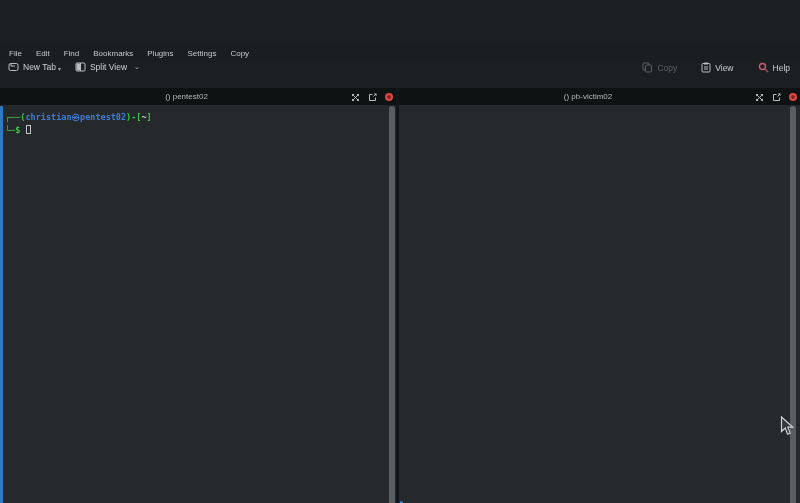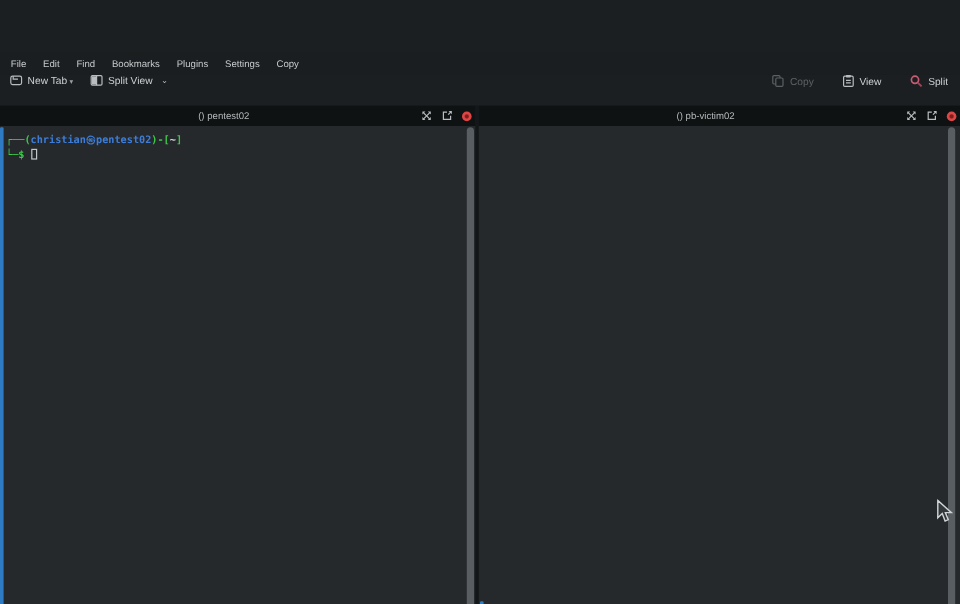--- a/index.html
+++ b/index.html
@@ -131,21 +131,21 @@
         </span>
         <span>View</span>
       </div>
       <div class="tb-btn">
         <span>
           <svg width="11" height="11" viewBox="0 0 11 11">
               <circle cx="4.5" cy="4.5" r="3" fill="none" stroke="#c75d72" stroke-width="1.4"></circle>
               <line x1="6.8" y1="6.8" x2="10" y2="10" stroke="#a04658" stroke-width="1.6"></line>
             </svg>
         </span>
-        <span>Split</span>
+        <span>Help</span>
       </div>
     </div>
   </div>
 
   <div class="pane-header ph-left">
     <div class="ph-title">() pentest02</div>
     <div class="ph-icons">
       <span>
         <svg width="9" height="9" viewBox="0 0 9 9">
             <path d="M1 1 L3.5 1 L1 3.5 Z M8 1 L8 3.5 L5.5 1 Z M1 8 L1 5.5 L3.5 8 Z M8 8 L5.5 8 L8 5.5 Z" fill="#b9bdbf"></path>

